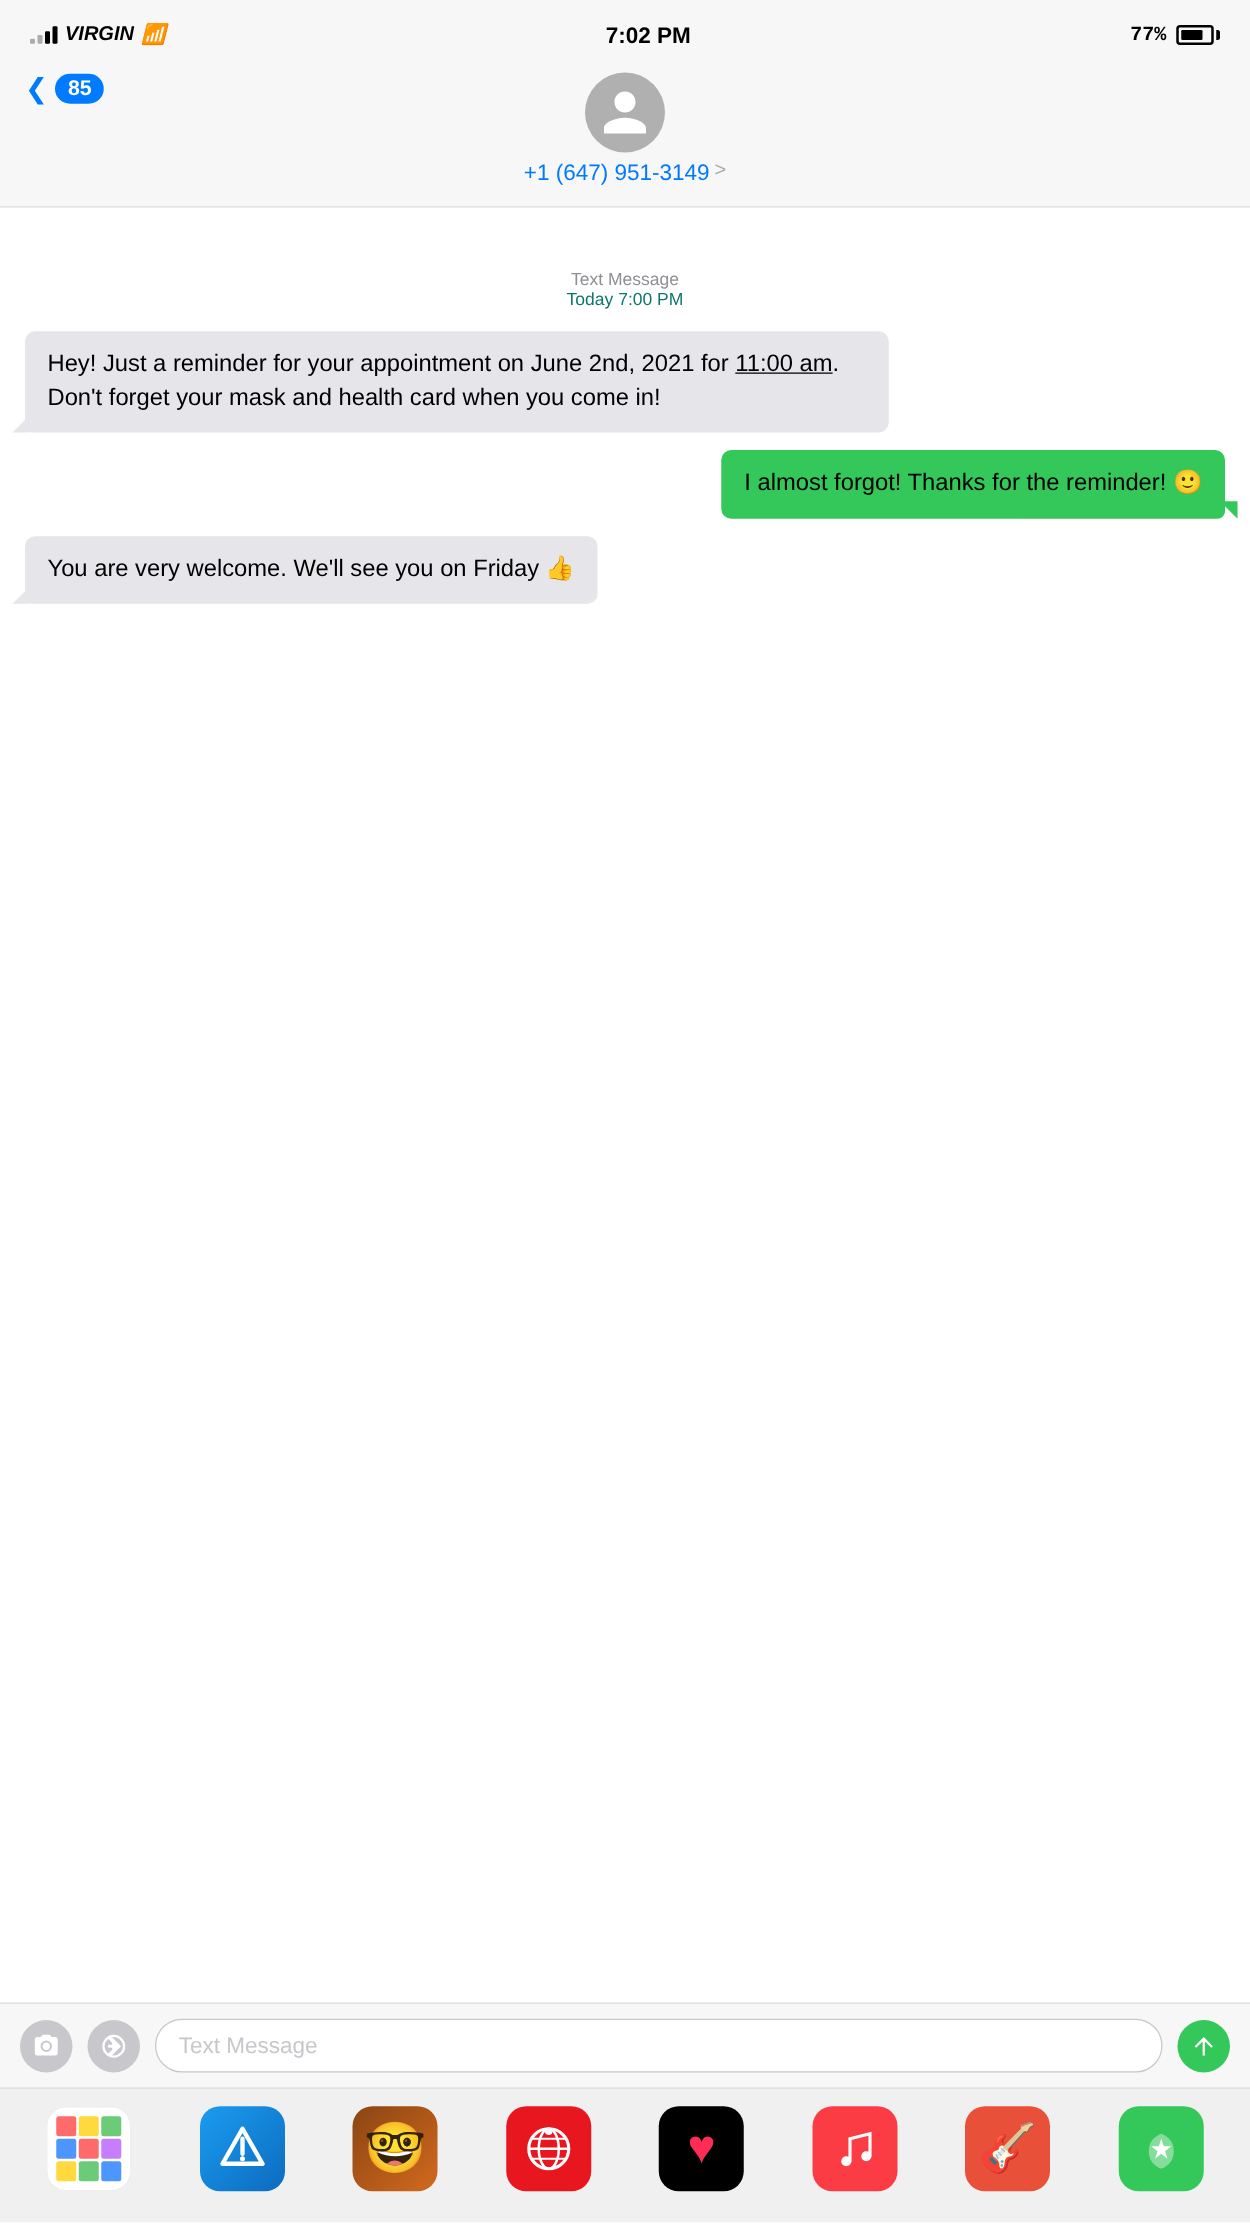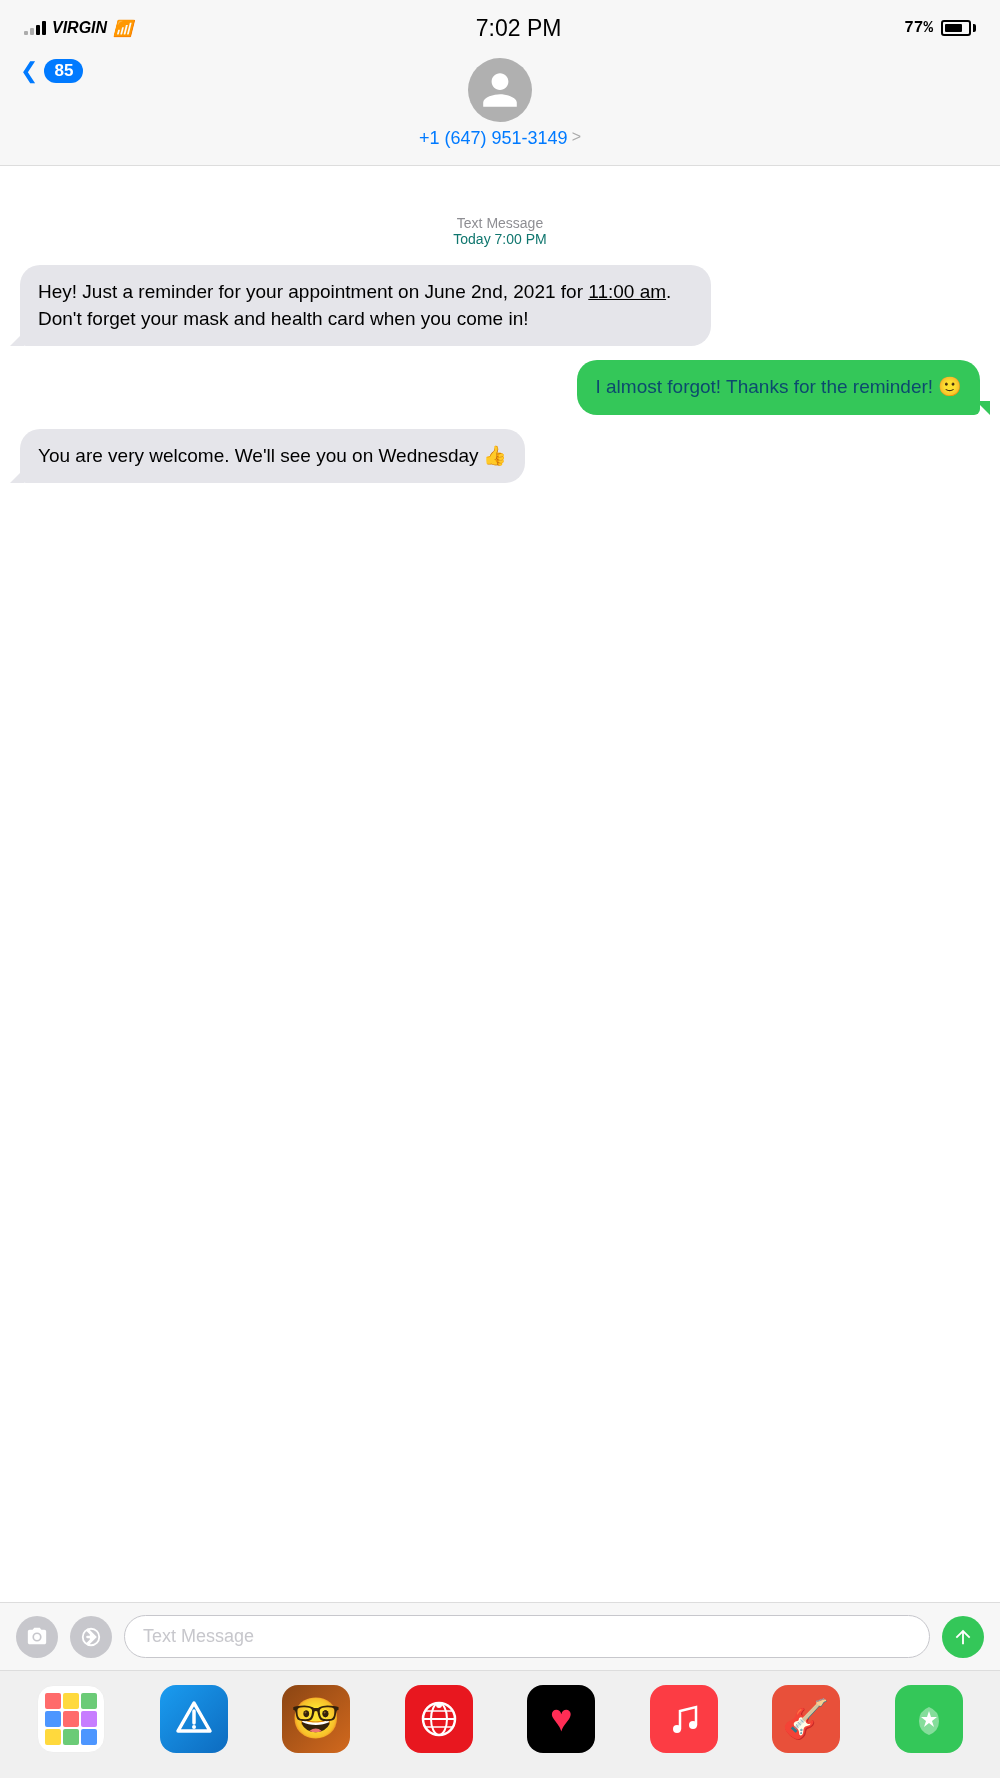--- a/index.html
+++ b/index.html
@@ -43,22 +43,22 @@
       border-radius: 1px;
     }
     .signal-bar:nth-child(1) { height: 4px; opacity: 0.3; }
     .signal-bar:nth-child(2) { height: 7px; opacity: 0.3; }
     .signal-bar:nth-child(3) { height: 10px; }
     .signal-bar:nth-child(4) { height: 14px; }
     .wifi-icon {
       font-size: 16px;
     }
     .status-center {
-      font-size: 23px;
-      font-weight: 400;
+      font-size: 18px;
+      font-weight: 700;
       color: #000;
     }
     .status-right {
       display: flex;
       align-items: center;
       gap: 8px;
       font-size: 16px;
       font-weight: 600;
       color: #000;
       font-family: Liberation Mono, monospace;
@@ -170,33 +170,33 @@
     }
     .bubble-row.incoming {
       justify-content: flex-start;
     }
     .bubble-row.outgoing {
       justify-content: flex-end;
     }
     .bubble {
       max-width: 72%;
       padding: 14px 18px;
-      border-radius: 20px;
+      border-radius: 8px;
       font-size: 19px;
       line-height: 1.4;
       color: #000;
       position: relative;
     }
     .bubble.incoming {
       background: #e5e5ea;
       border-bottom-left-radius: 6px;
     }
     .bubble.outgoing {
       background: #34c759;
-      color: #0c4a6e;
+      color: #000000;
       border-bottom-right-radius: 6px;
     }
 
     
     .bubble.incoming::after {
       content: '';
       position: absolute;
       bottom: 0;
       left: -10px;
       width: 0;
@@ -421,21 +421,21 @@
     </div>
 
     <div class="bubble-row outgoing">
       <div class="bubble outgoing">
         I almost forgot! Thanks for the reminder! 🙂
       </div>
     </div>
 
     <div class="bubble-row incoming">
       <div class="bubble incoming">
-        You are very welcome. We'll see you on Wednesday 👍
+        You are very welcome. We'll see you on Friday 👍
       </div>
     </div>
 
   </div>
 
   <div class="input-bar">
     <div class="input-icon-btn">
       <svg viewBox="0 0 24 24" xmlns="http://www.w3.org/2000/svg">
         <path d="M12 15.2A3.2 3.2 0 1 0 12 8.8a3.2 3.2 0 0 0 0 6.4zM20 4h-3.17L15 2H9L7.17 4H4C2.9 4 2 4.9 2 6v12c0 1.1.9 2 2 2h16c1.1 0 2-.9 2-2V6c0-1.1-.9-2-2-2zm-8 13a5 5 0 1 1 0-10 5 5 0 0 1 0 10z"></path>
       </svg>

